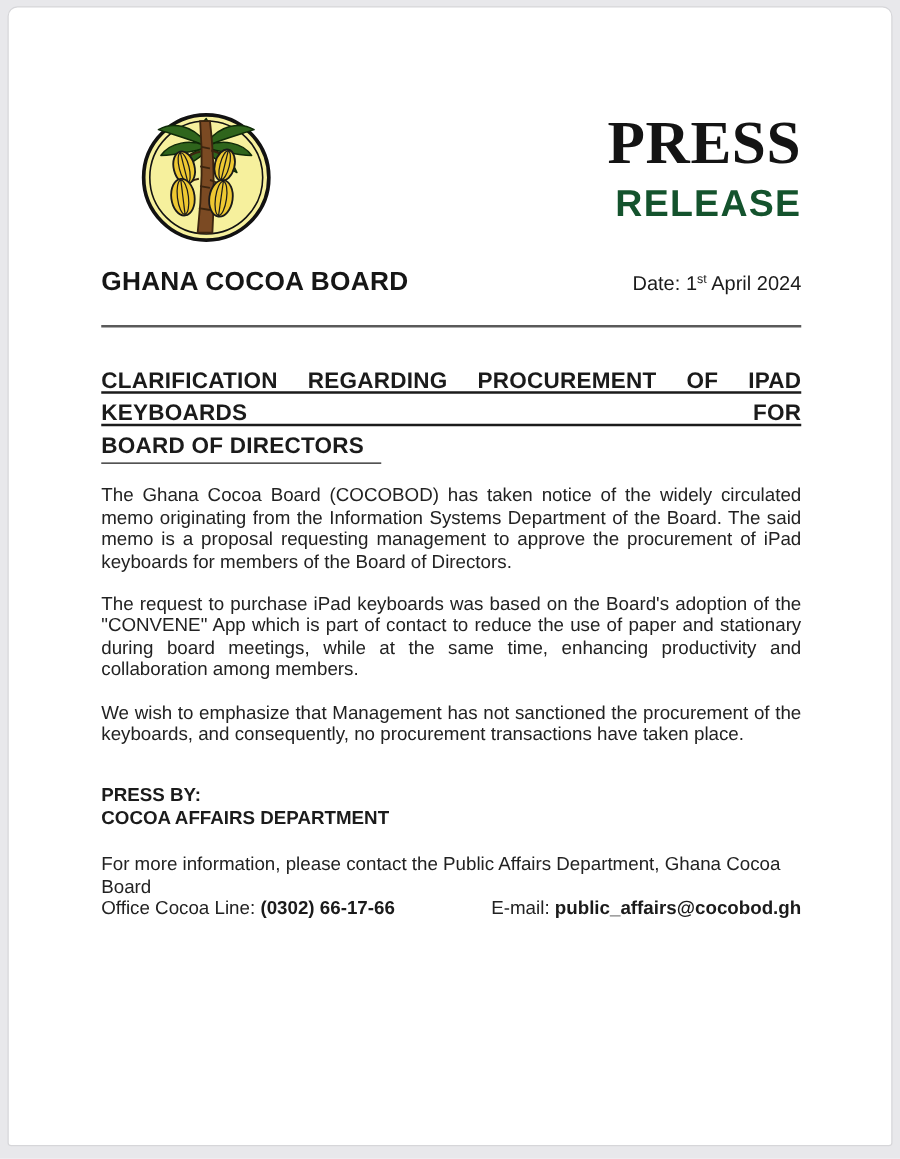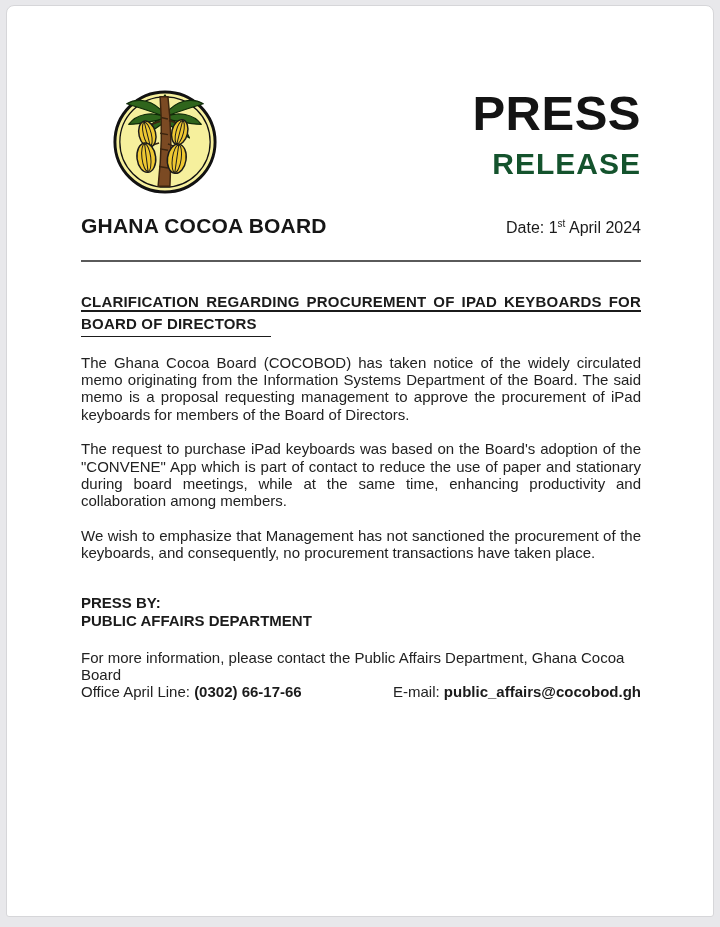--- a/index.html
+++ b/index.html
@@ -34,20 +34,21 @@
   .press-block {
     text-align:right;
     margin-top:2px;
     line-height:1;
   }
   .press-line1 {
     font-size:49px;
     font-weight:800;
     letter-spacing:0.5px;
     color:#141414;
+    font-family:Liberation Serif, serif;
   }
   .press-line2 {
     font-size:30px;
     font-weight:800;
     letter-spacing:1px;
     margin-top:11px;
     color:#14532d;
   }
 
   
@@ -64,21 +65,21 @@
     font-weight:800;
     letter-spacing:0.2px;
     color:#161616;
   }
   .date-line { font-size:16px; color:#1b1b1b; }
   .date-line sup { font-size:10px; }
 
   
   .headline {
     margin-top:29px;
-    font-size:15px;
+    font-size:18px;
     font-weight:700;
     color:#1b1b1b;
     letter-spacing:0.2px;
     line-height:1.45;
   }
   .headline-l1 {
     text-align:justify;
     text-align-last:justify;
     text-decoration:underline;
     text-decoration-thickness:1.5px;
@@ -184,25 +185,25 @@
     </div>
 
     <div class="body-copy">
       <p>The Ghana Cocoa Board (COCOBOD) has taken notice of the widely circulated memo originating from the Information Systems Department of the Board. The said memo is a proposal requesting management to approve the procurement of iPad keyboards for members of the Board of Directors.</p>
       <p>The request to purchase iPad keyboards was based on the Board's adoption of the "CONVENE" App which is part of contact to reduce the use of paper and stationary during board meetings, while at the same time, enhancing productivity and collaboration among members.</p>
       <p>We wish to emphasize that Management has not sanctioned the procurement of the keyboards, and consequently, no procurement transactions have taken place.</p>
     </div>
 
     <div class="issued">
       <div>PRESS BY:</div>
-      <div>PUBLIC AFFAIRS DEPARTMENT</div>
+      <div>COCOA AFFAIRS DEPARTMENT</div>
     </div>
 
     <div class="contact">
       <div>For more information, please contact the Public Affairs Department, Ghana Cocoa Board</div>
       <div class="contact-line2">
-        <span><span>Office April Line:</span>&nbsp;<span class="bold">(0302) 66-17-66</span></span>
+        <span><span>Office Cocoa Line:</span>&nbsp;<span class="bold">(0302) 66-17-66</span></span>
         <span><span>E-mail:</span>&nbsp;<span class="bold">public_affairs@cocobod.gh</span></span>
       </div>
     </div>
 
   </div>
 </div>
 
 </body></html>

